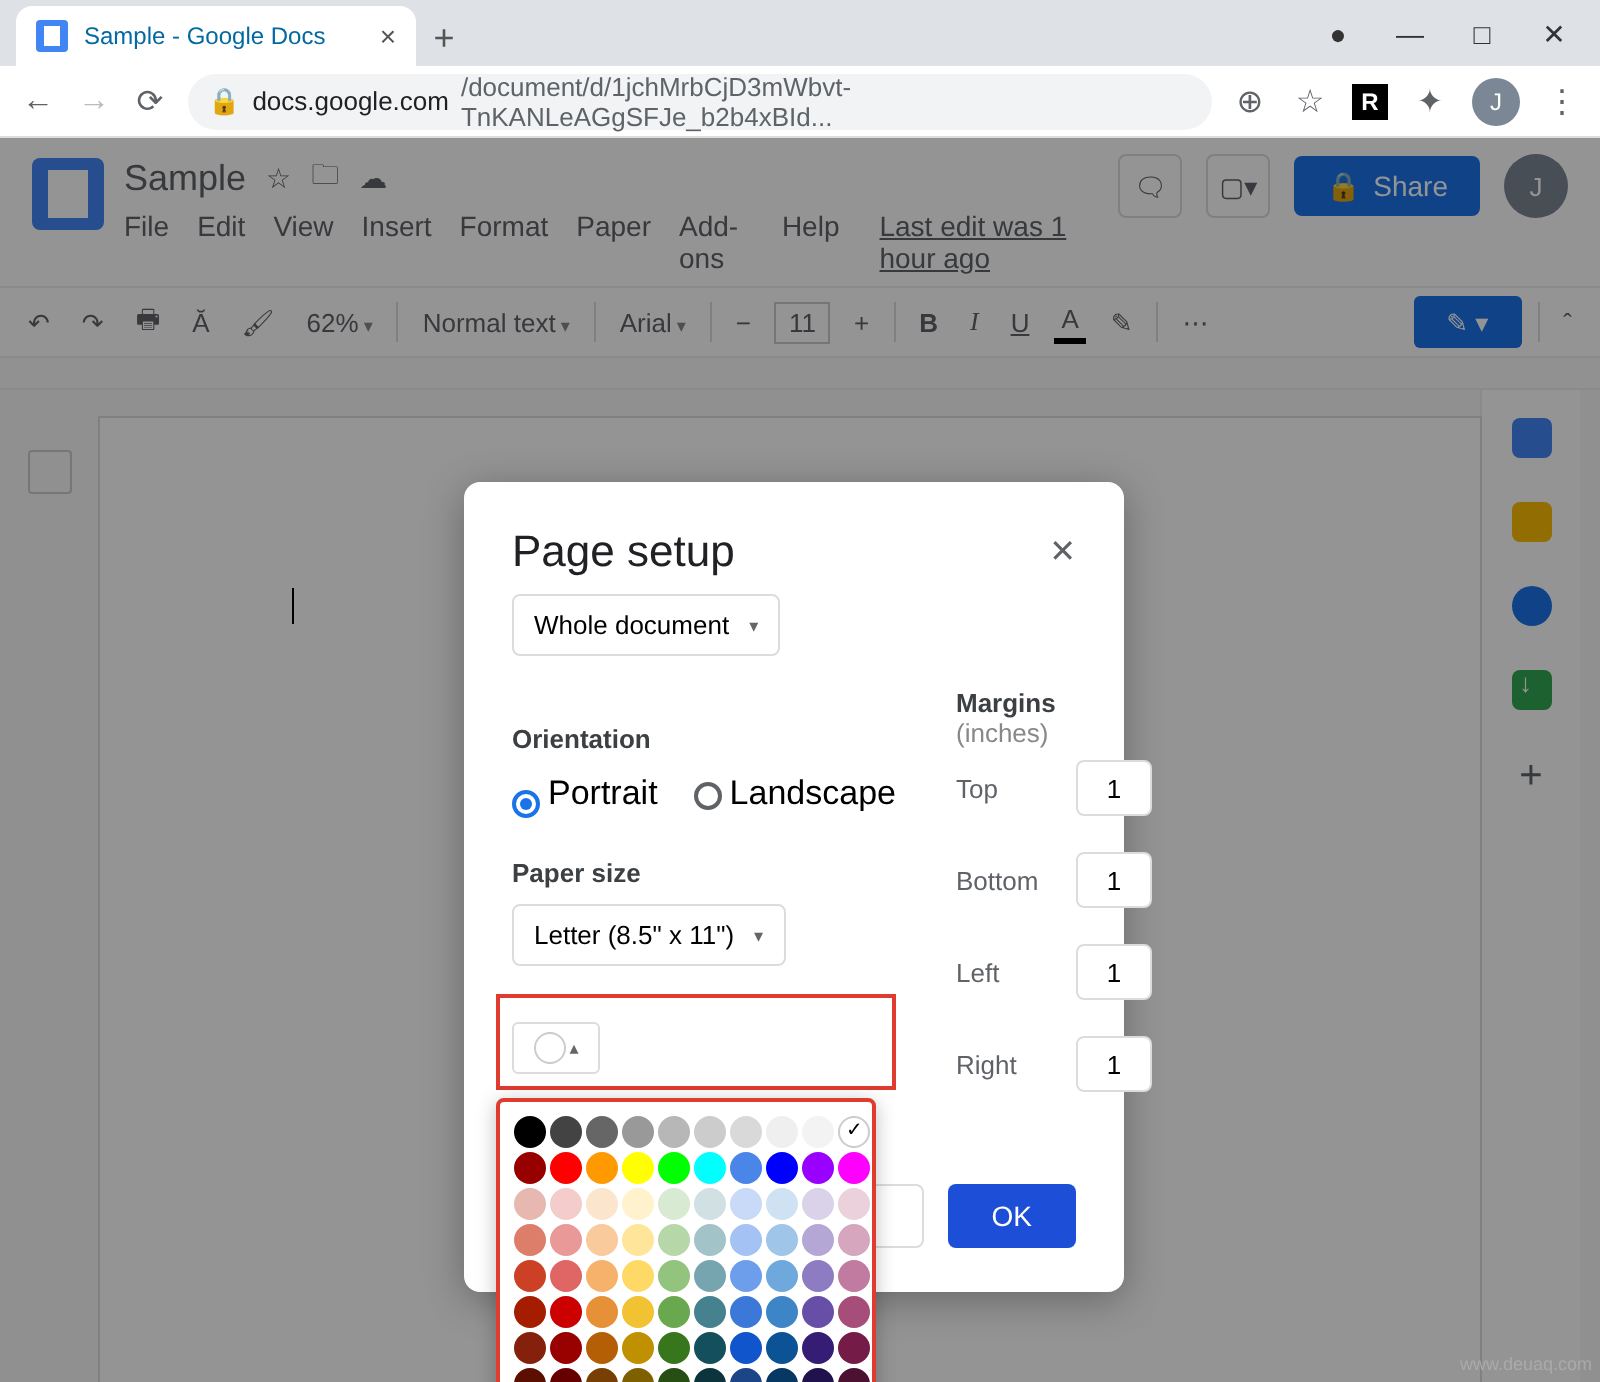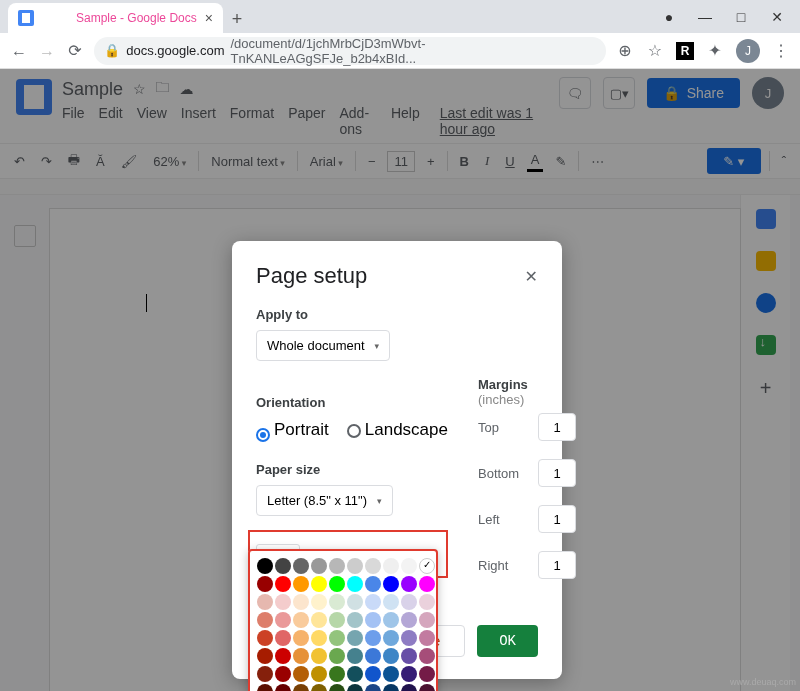--- a/index.html
+++ b/index.html
@@ -3,21 +3,21 @@
 <meta charset="utf-8">
 <style>
 * { box-sizing: border-box; margin: 0; padding: 0; }
 body { font-family: Arial, sans-serif; font-size: 13px; background: #fff; width: 800px; height: 691px; overflow: hidden; position: relative; }
 
 
 .titlebar { height: 33px; background: #dee1e6; display: flex; align-items: flex-end; }
 .tab { background: #fff; height: 30px; margin-left: 8px; border-radius: 8px 8px 0 0; display: flex; align-items: center; padding: 0 10px; gap: 8px; min-width: 200px; }
 .favicon { width: 16px; height: 16px; background: #4285f4; border-radius: 2px; display: flex; align-items: center; justify-content: center; }
 .favicon::after { content: ""; width: 8px; height: 10px; background: #fff; }
-.tab-title { flex: 1; font-size: 12px; color: #ec4899; margin-left: 34px; }
+.tab-title { flex: 1; font-size: 12px; color: #0369a1; }
 .tab-close { color: #555; font-size: 14px; }
 .newtab-btn { width: 28px; height: 28px; display: flex; align-items: center; justify-content: center; color: #555; font-size: 18px; }
 .win-controls { margin-left: auto; display: flex; gap: 18px; padding: 0 14px 8px 0; color: #333; font-size: 14px; }
 .win-controls span { width: 18px; text-align: center; }
 
 .addrbar { height: 36px; background: #fff; border-bottom: 1px solid #ddd; display: flex; align-items: center; padding: 0 10px; gap: 10px; }
 .nav-ico { color: #5f6368; width: 18px; text-align: center; font-size: 16px; }
 .nav-ico.dis { color: #bbb; }
 .url-field { flex: 1; background: #f1f3f4; border-radius: 14px; height: 28px; display: flex; align-items: center; padding: 0 10px; gap: 6px; color: #5f6368; font-size: 13px; }
 .url-host { color: #202124; }
@@ -95,21 +95,21 @@
 .pc-swatch-btn .sw { width: 16px; height: 16px; border-radius: 50%; border: 1px solid #ccc; background: #fff; }
 .pc-swatch-btn::after { content: "▴"; font-size: 9px; color: #666; }
 
 .color-popup { position: absolute; left: 248px; top: 480px; width: 190px; background: #fff; border: 1px solid #dadce0; border-radius: 4px; box-shadow: 0 2px 10px rgba(0,0,0,0.25); padding: 8px; outline: 2px solid #e03b2f; outline-offset: -2px; }
 .palette { display: grid; grid-template-columns: repeat(10, 16px); gap: 2px; }
 .palette div { width: 16px; height: 16px; border-radius: 50%; }
 .palette .sel { position: relative; }
 .palette .sel::after { content: "✓"; position: absolute; font-size: 10px; color: #000; left: 3px; top: 0; }
 
 .dlg-actions { display: flex; justify-content: flex-end; gap: 12px; margin-top: 46px; align-items: center; }
-.btn-ok { background: #15803d; color: #fff; border-radius: 4px; padding: 8px 22px; font-size: 14px; font-family: Liberation Mono, monospace; }
+.btn-ok { background: #1d4ed8; color: #fff; border-radius: 4px; padding: 8px 22px; font-size: 14px; }
 .btn-cancel-frag { color: #c2410c; font-size: 14px; border: 1px solid #dadce0; border-radius: 4px; padding: 7px 24px 7px 0; }
 
 .watermark { position: absolute; right: 4px; bottom: 4px; font-size: 9px; color: #aaa; }
 </style>
 </head>
 <body>
 
 <div class="titlebar">
   <div class="tab">
     <span class="favicon"></span>
@@ -228,21 +228,20 @@
   </div>
 
   <div class="overlay"></div>
 
   <div class="dialog">
     <div class="dlg-title-row">
       <div class="dlg-title">Page setup</div>
       <div class="dlg-close">✕</div>
     </div>
 
-    <div class="dlg-label">Apply to</div>
     <div class="dlg-select">
       <span>Whole document</span>
     </div>
 
     <div class="dlg-row">
       <div class="dlg-col">
         <div class="dlg-label">Orientation</div>
         <div class="radio-row">
           <label><span class="radio checked"></span><span>Portrait</span></label>
           <label><span class="radio"></span><span>Landscape</span></label>

